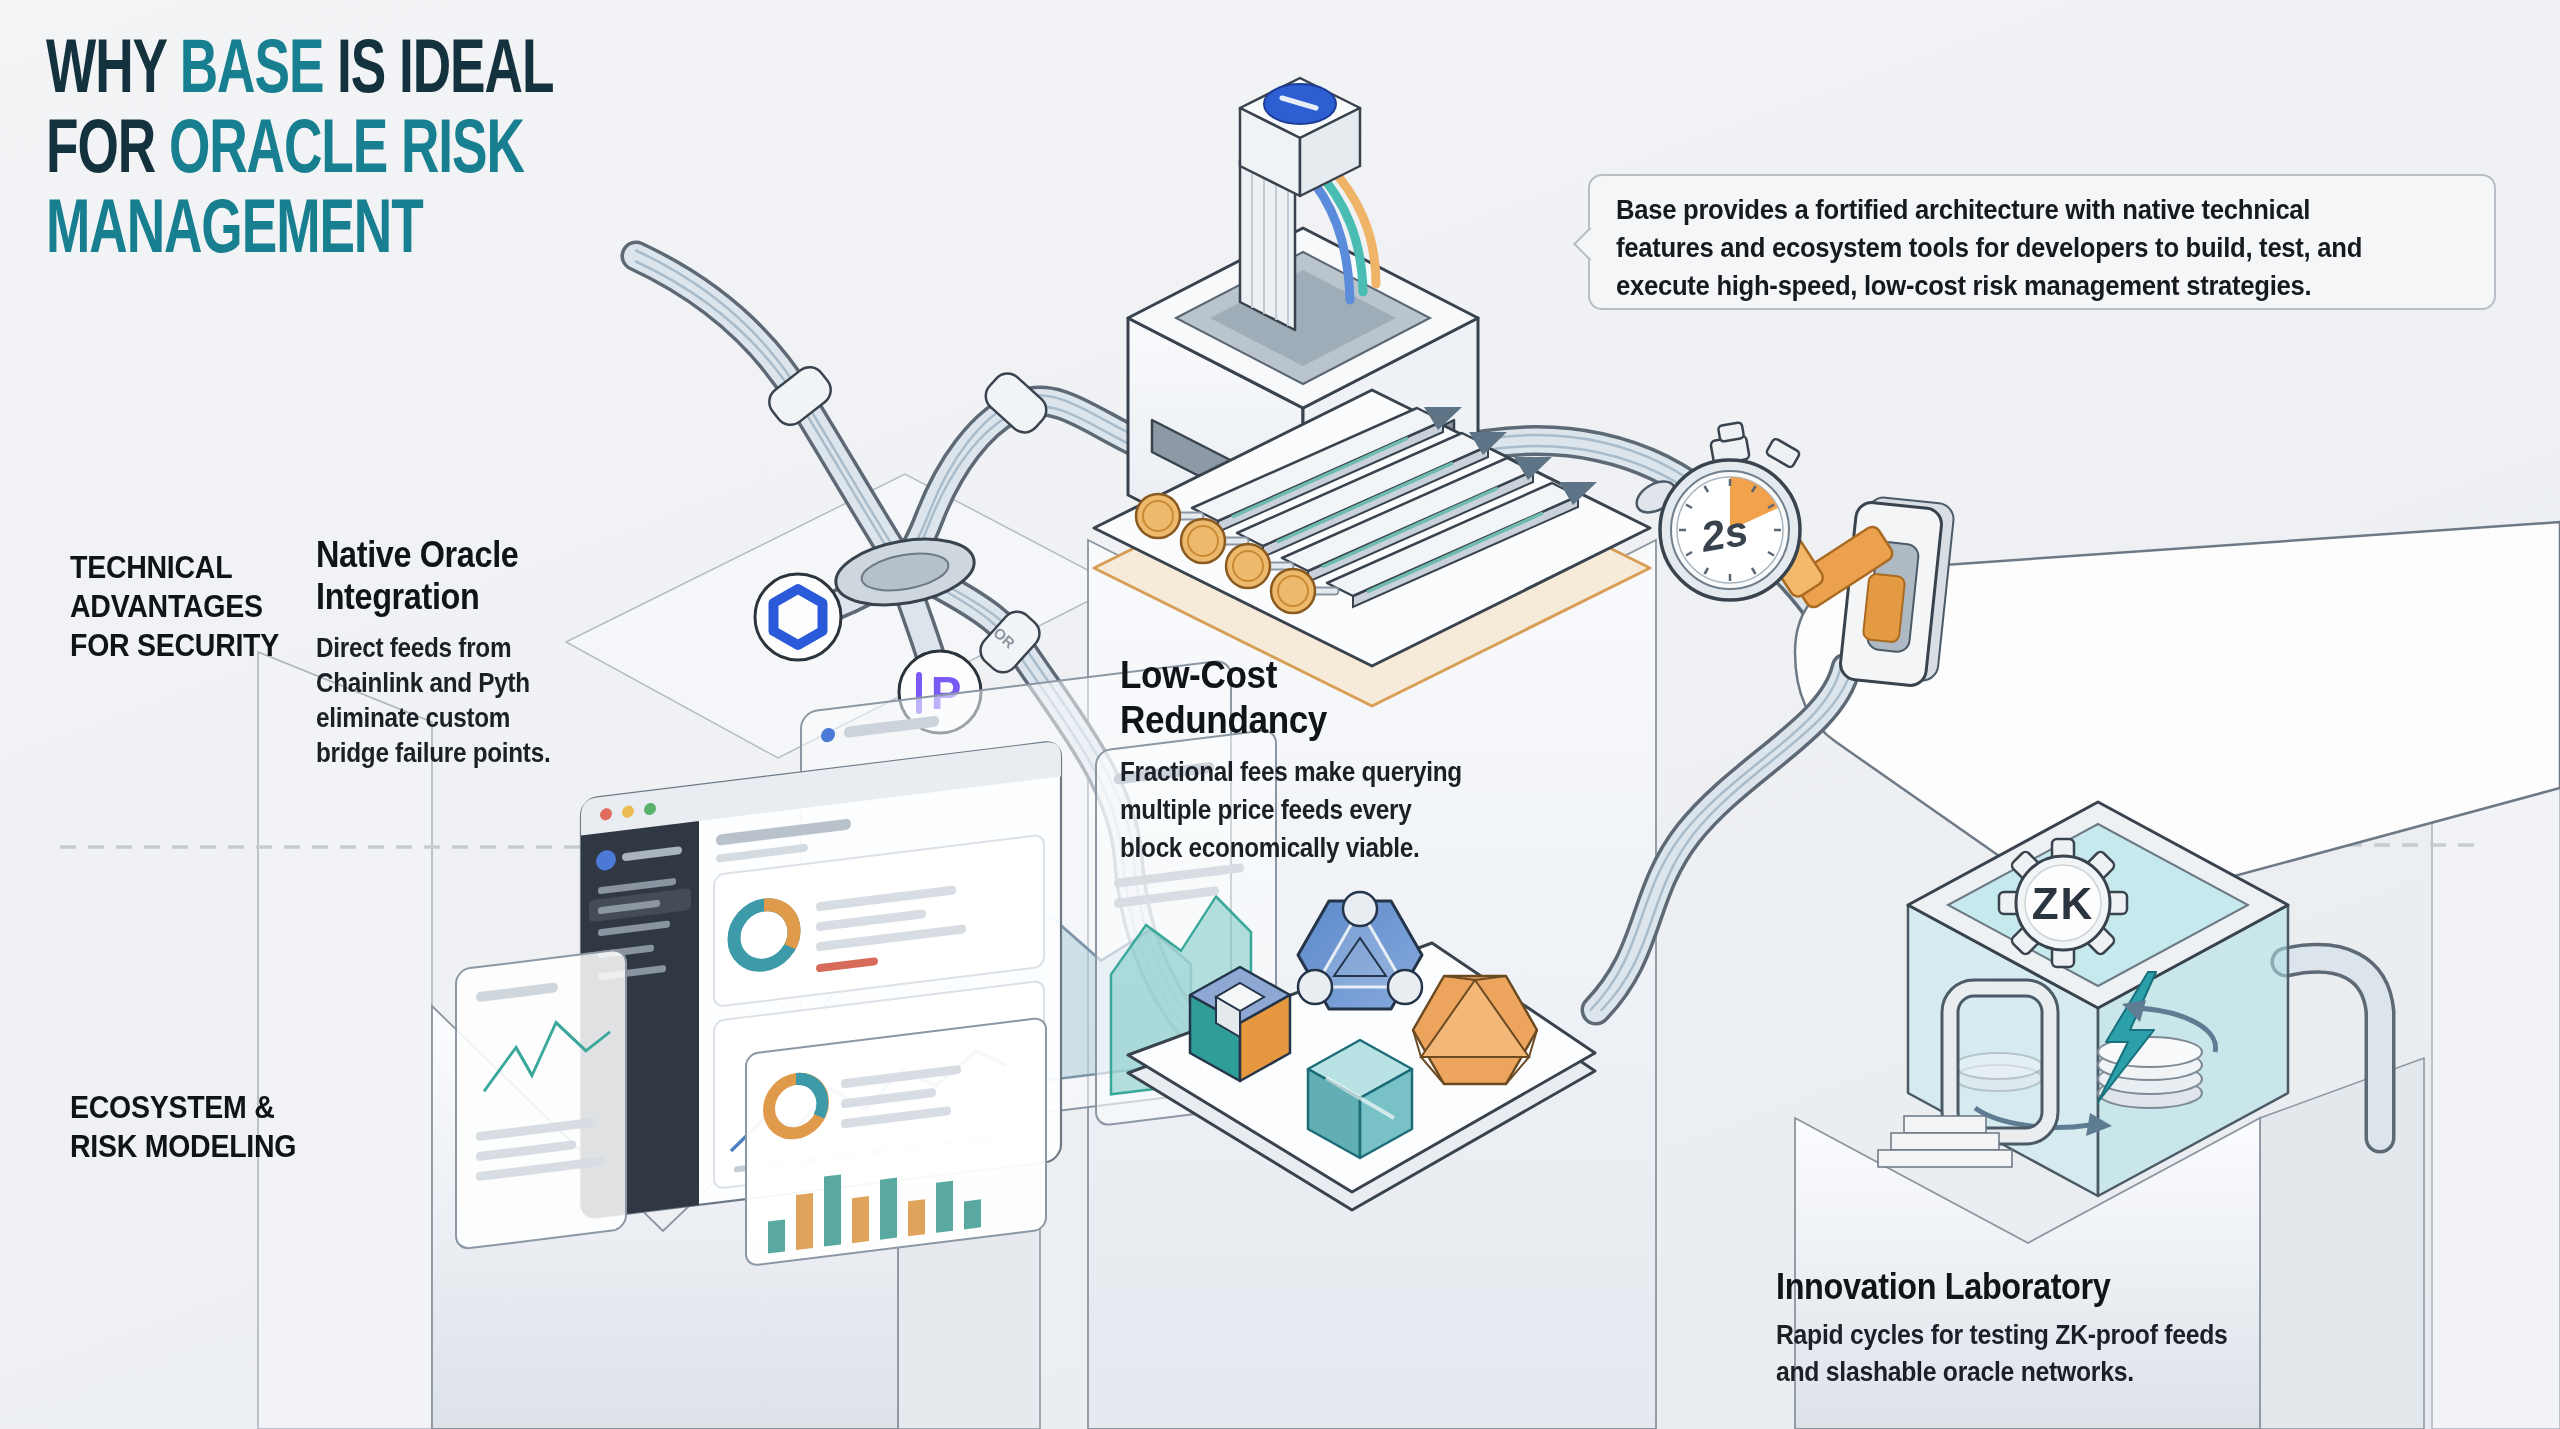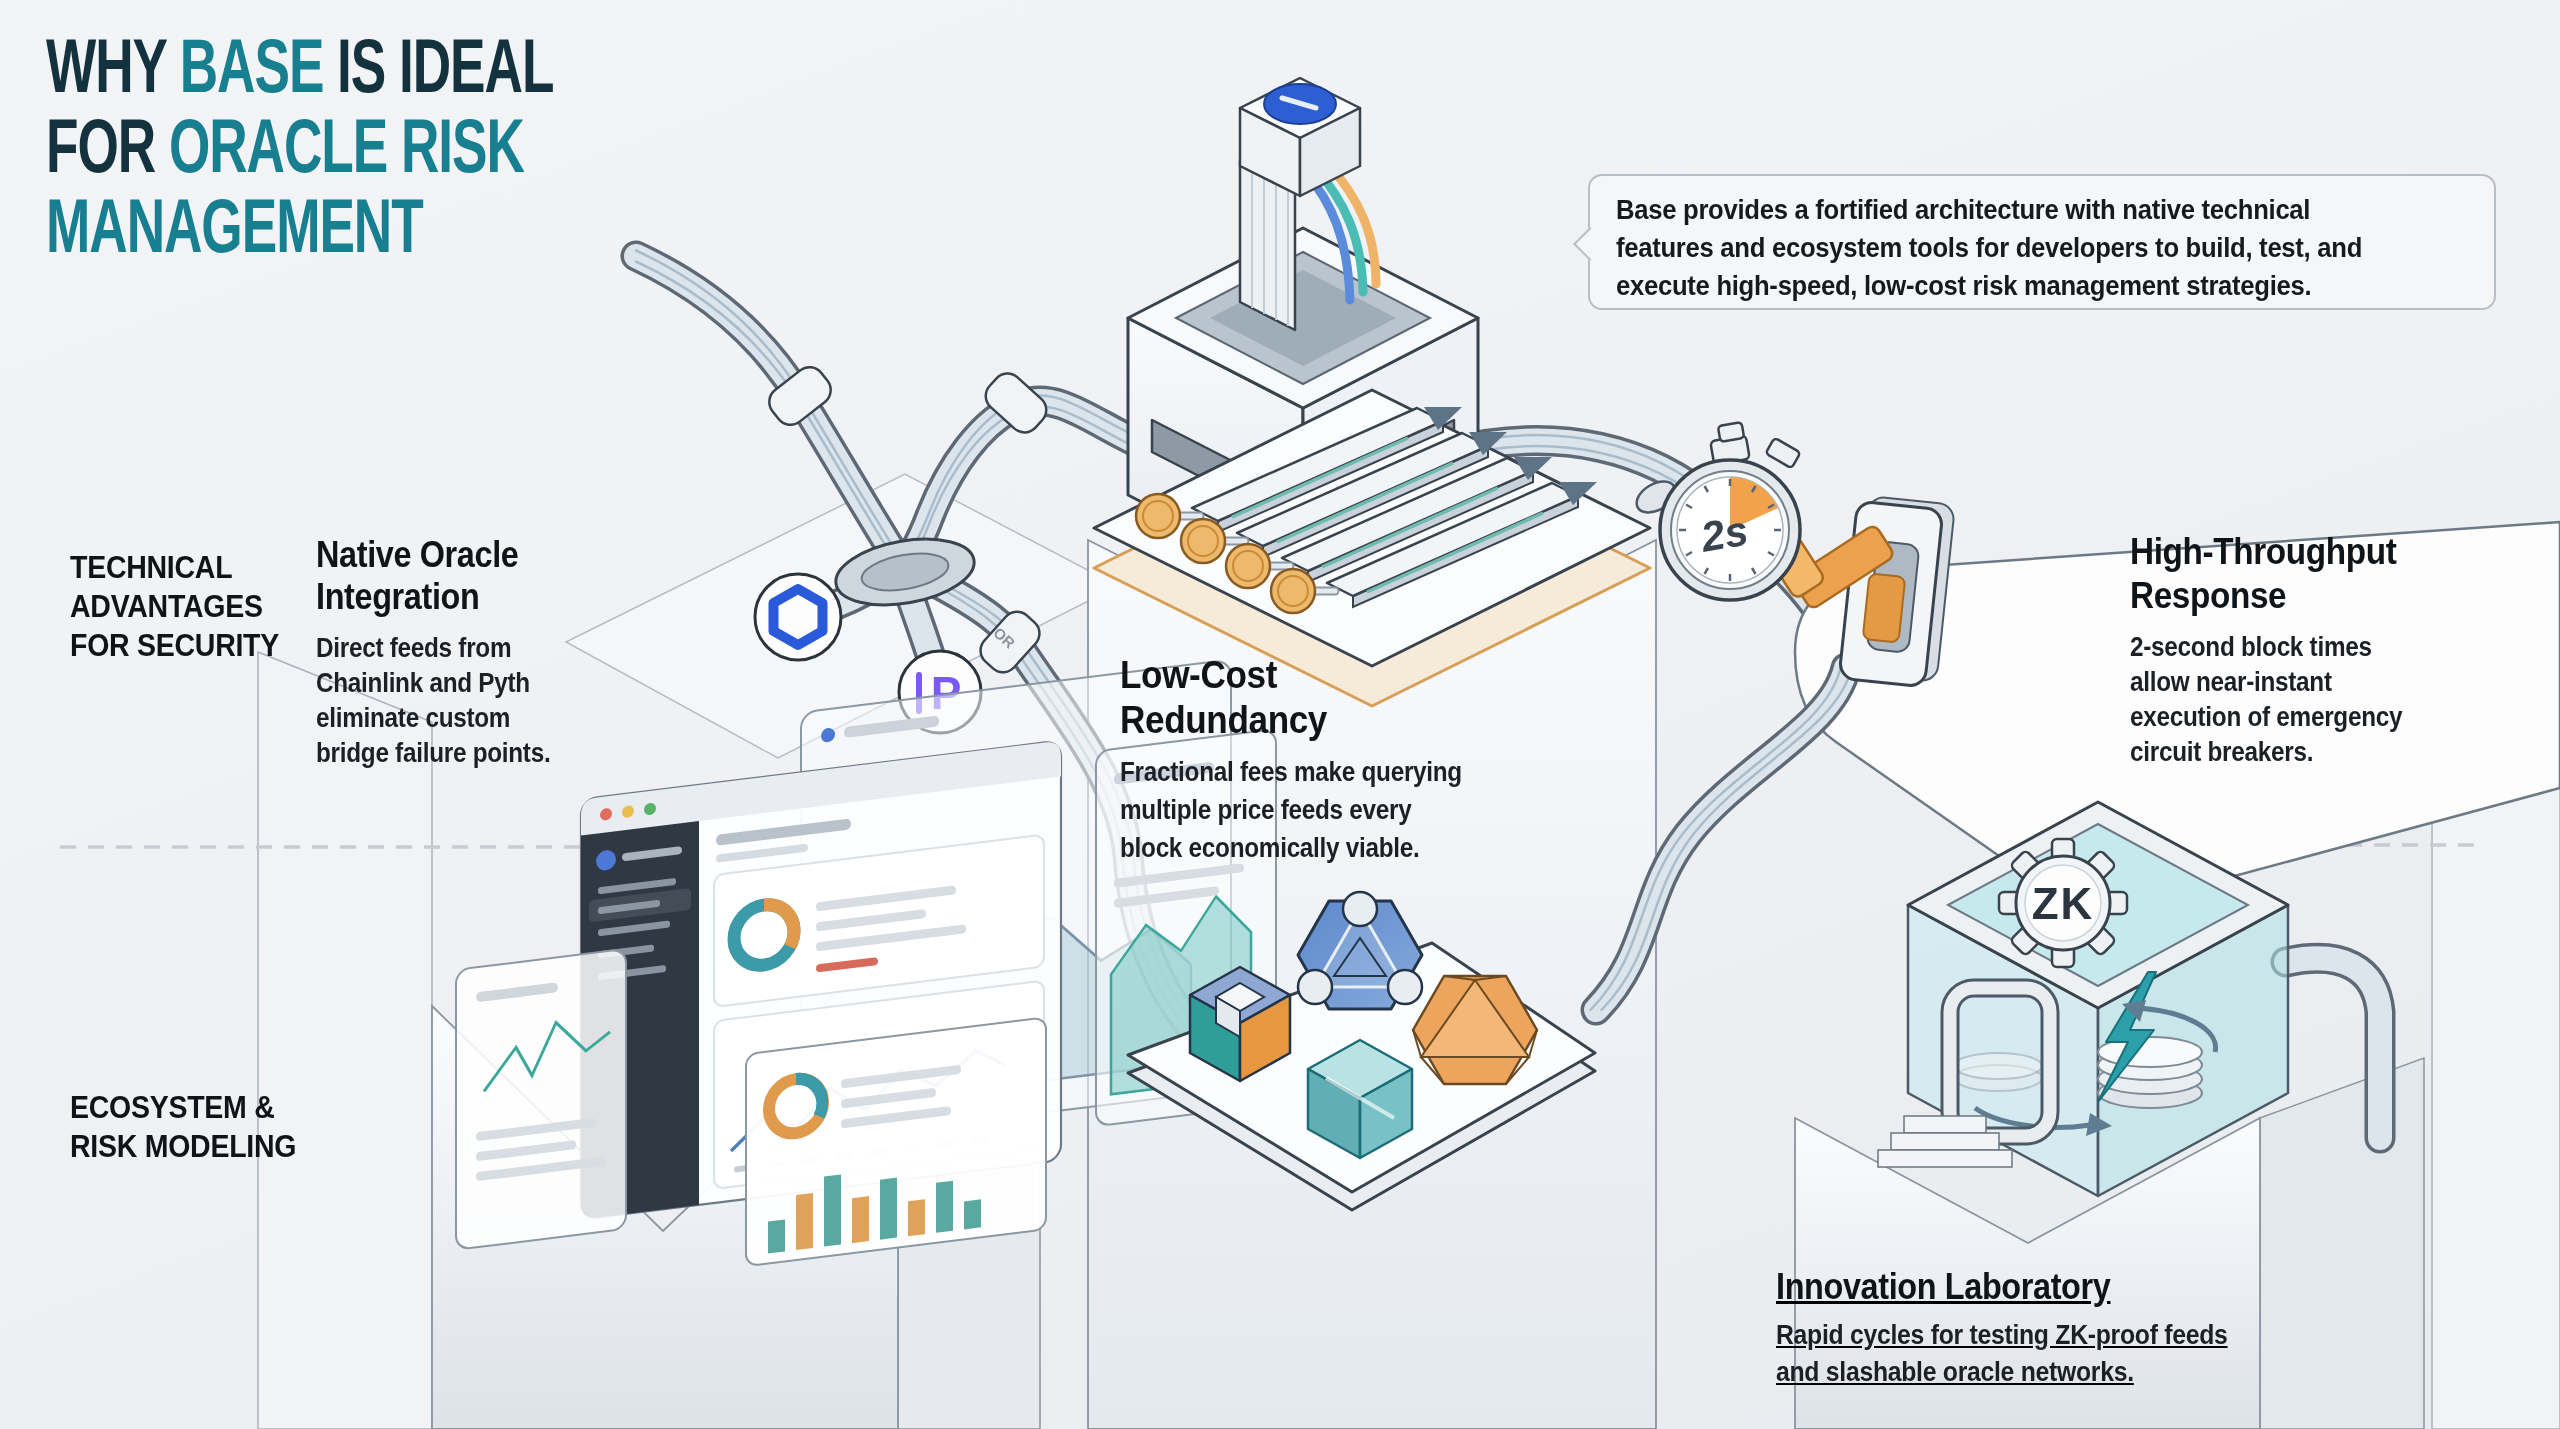--- a/index.html
+++ b/index.html
@@ -43,21 +43,21 @@
   .feat-redundancy .fb{font-size:27px;line-height:38px;}
   .feat-redundancy .gap{height:11px;}
 
   .feat-throughput{left:2130px;top:530px;width:430px;}
   .feat-throughput .ft{font-size:37px;line-height:44px;}
   .feat-throughput .fb{font-size:27px;line-height:35px;}
   .feat-throughput .gap{height:12px;}
 
   .feat-modeling{left:385px;top:1266px;width:560px;}
   .feat-compos{left:1078px;top:1266px;width:560px;}
-  .feat-lab{left:1748px;top:1266px;width:560px;text-decoration:underline;}
+  .feat-lab{left:1748px;top:1266px;width:560px;}
   .feat-modeling .ft,.feat-compos .ft,.feat-lab .ft{font-size:36px;line-height:42px;}
   .feat-modeling .fb,.feat-compos .fb,.feat-lab .fb{font-size:27.5px;line-height:37px;}
   .feat-modeling .gap,.feat-compos .gap,.feat-lab .gap{height:8px;}
 
   .svgtxt{font-family:"Liberation Sans", sans-serif;}
 </style>
 </head>
 <body>
 
 <div class="canvas">
@@ -506,29 +506,20 @@
 
 <div class="feat center feat-redundancy">
   <div class="ft">Low-Cost</div>
   <div class="ft">Redundancy</div>
   <div class="gap"></div>
   <div class="fb">Fractional fees make querying</div>
   <div class="fb">multiple price feeds every</div>
   <div class="fb">block economically viable.</div>
 </div>
 
-<div class="feat left feat-throughput">
-  <div class="ft">High-Throughput</div>
-  <div class="ft">Response</div>
-  <div class="gap"></div>
-  <div class="fb">2-second block times</div>
-  <div class="fb">allow near-instant</div>
-  <div class="fb">execution of emergency</div>
-  <div class="fb">circuit breakers.</div>
-</div>
 
 
 
 <div class="feat center feat-lab">
   <div class="ft">Innovation Laboratory</div>
   <div class="gap"></div>
   <div class="fb">Rapid cycles for testing ZK-proof feeds</div>
   <div class="fb">and slashable oracle networks.</div>
 </div>
 

